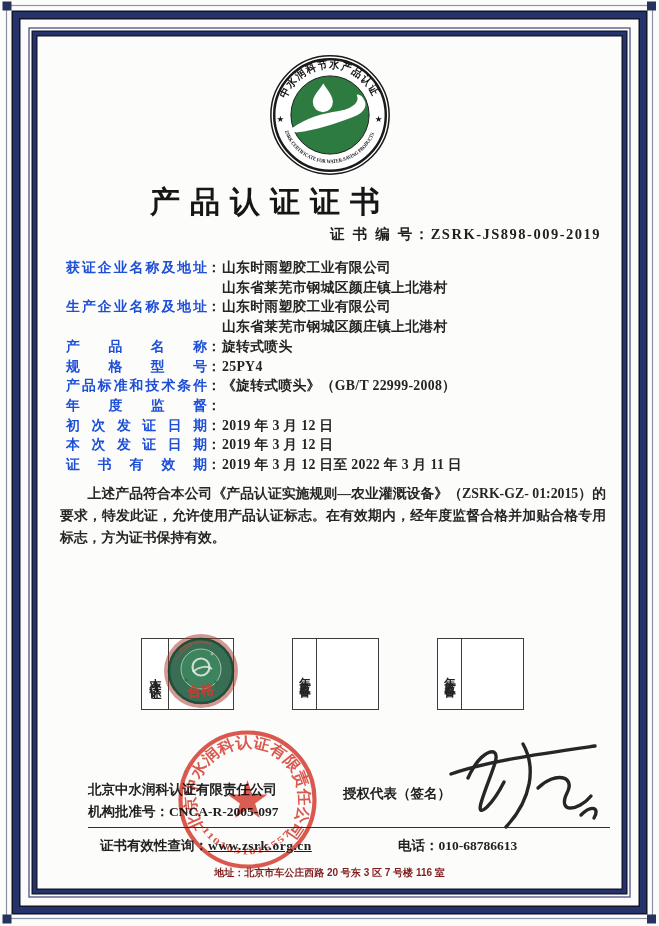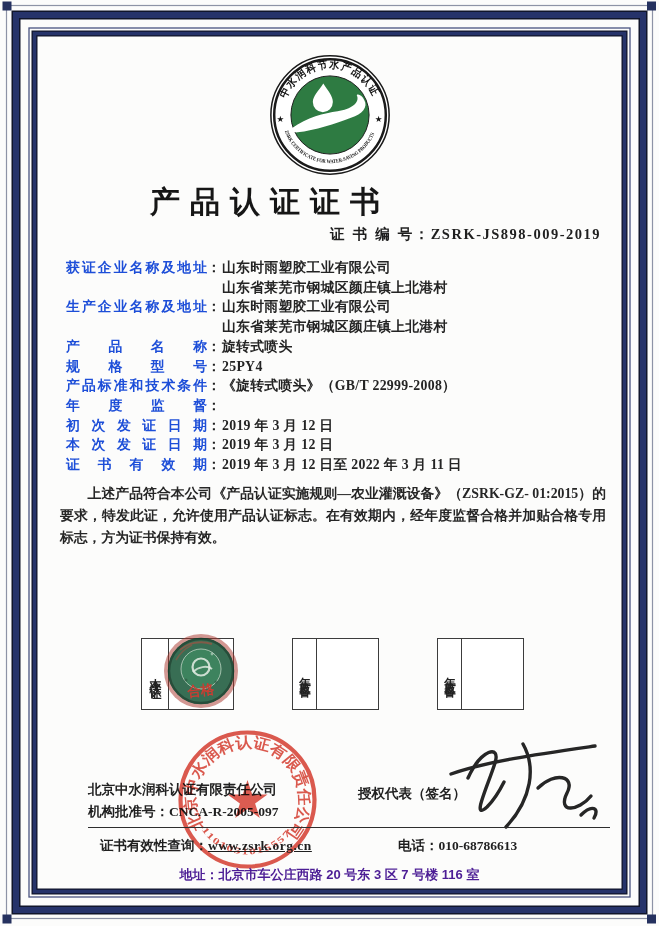--- a/index.html
+++ b/index.html
@@ -34,31 +34,31 @@
   .box1 .sbox-label{width:26px;font-size:12px;letter-spacing:3px;}
   .box2{left:292px;width:85px;}
   .box3{left:437px;width:85px;}
   .box2 .sbox-label,.box3 .sbox-label{width:23px;font-size:11.5px;letter-spacing:3px;}
   .sbox-area{flex:1;}
   
   .issuer-company{position:absolute;left:88px;top:781px;font-size:13.5px;font-weight:bold;
                   font-family:"Liberation Sans","DejaVu Sans",sans-serif;color:#222;}
   .issuer-approval{position:absolute;left:88px;top:803px;font-size:13.5px;font-weight:bold;white-space:nowrap;}
   .issuer-approval .lbl{font-family:"Liberation Sans","DejaVu Sans",sans-serif;}
-  .rep-label{position:absolute;left:358px;top:785px;font-size:13.5px;font-weight:bold;
+  .rep-label{position:absolute;left:343px;top:785px;font-size:13.5px;font-weight:bold;
              font-family:Liberation Mono, monospace;color:#222;}
   .hr-line{position:absolute;left:88px;top:827px;width:522px;border-top:1.6px solid #2e2e2e;height:0;}
   
   .query{position:absolute;left:100px;top:837px;font-size:13.5px;font-weight:bold;white-space:nowrap;}
   .query .lbl{font-family:"Liberation Sans","DejaVu Sans",sans-serif;}
   .query .url{text-decoration:underline;letter-spacing:.5px;}
   .phone{position:absolute;left:398px;top:837px;font-size:13.5px;font-weight:bold;white-space:nowrap;}
   .phone .lbl{font-family:"Liberation Sans","DejaVu Sans",sans-serif;}
-  .address{position:absolute;left:0;top:866px;width:659px;text-align:center;font-size:13px;
-           font-weight:bold;font-family:"Liberation Sans","DejaVu Sans",sans-serif;color:#4c1d95;}
+  .address{position:absolute;left:0;top:866px;width:659px;text-align:center;font-size:10px;
+           font-weight:bold;font-family:"Liberation Sans","DejaVu Sans",sans-serif;color:#7f1d1d;}
   
   .logo-wrap{position:absolute;left:268px;top:53px;width:124px;height:124px;}
   .holo-stamp{position:absolute;left:162px;top:632px;width:78px;height:78px;opacity:.93;}
   .red-seal{position:absolute;left:173px;top:725px;width:149px;height:149px;
             mix-blend-mode:multiply;opacity:.88;}
   .signature{position:absolute;left:443px;top:733px;width:162px;height:106px;}
 </style>
 </head>
 <body>
 

